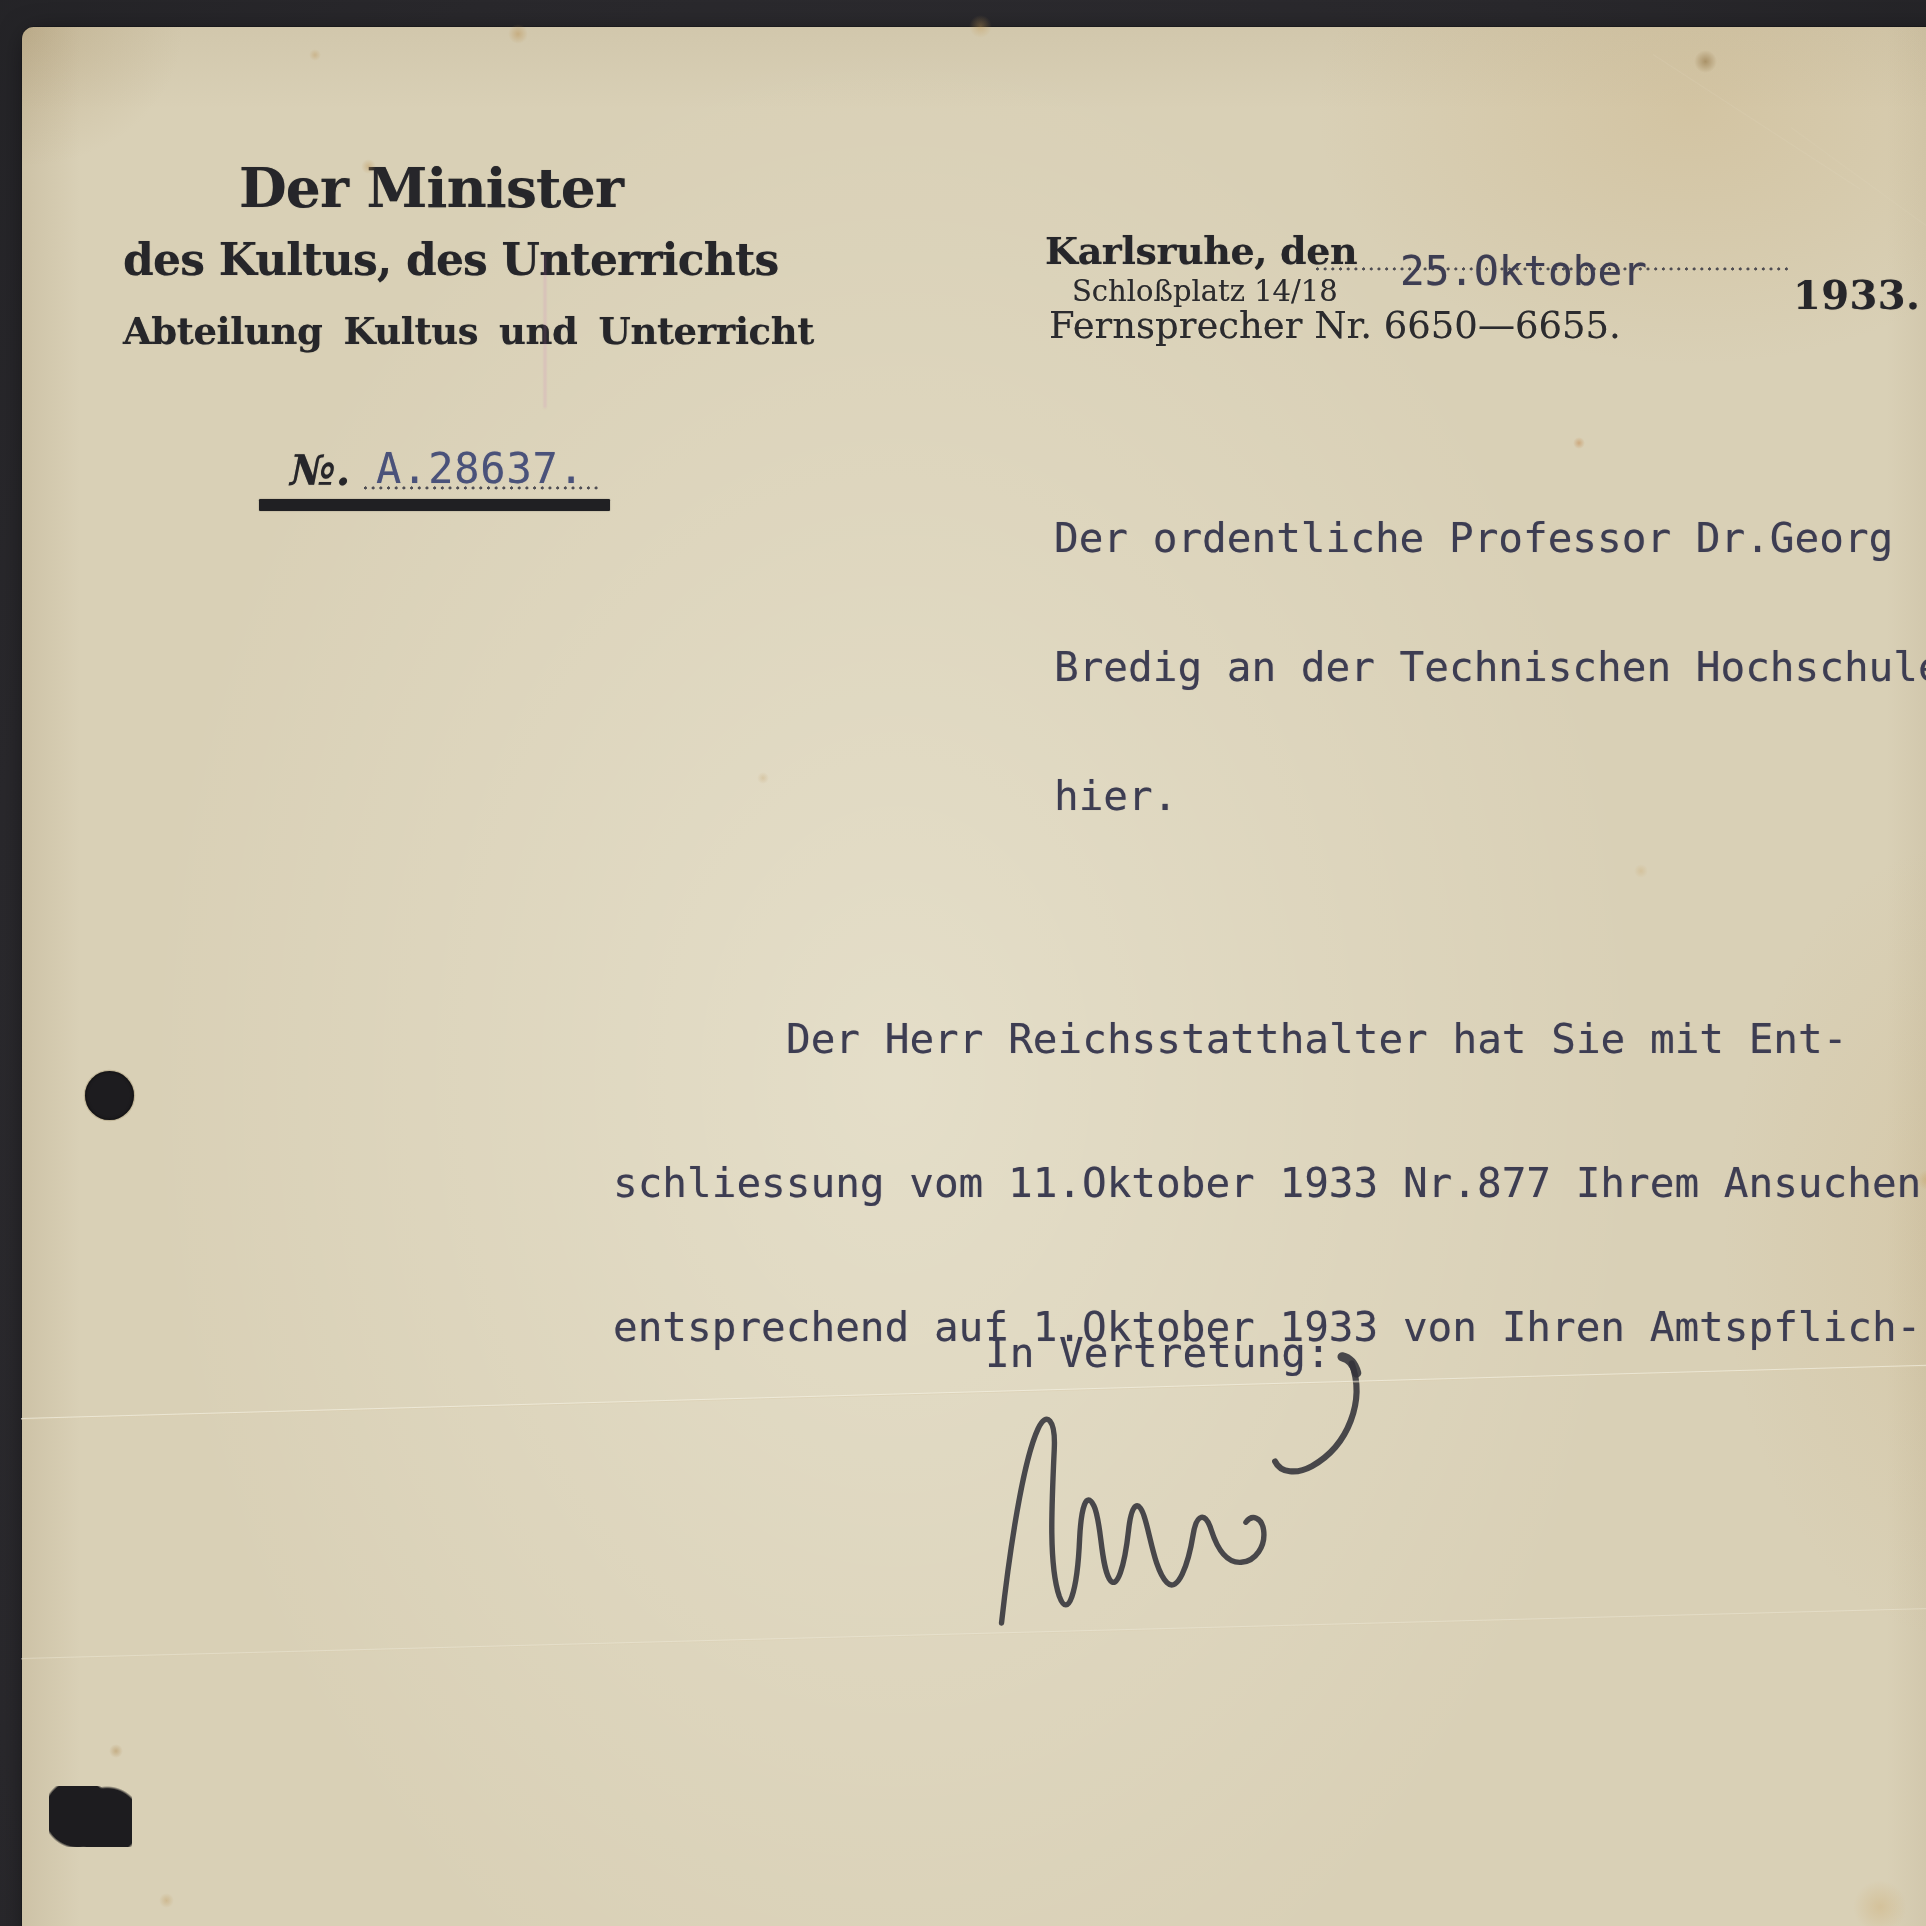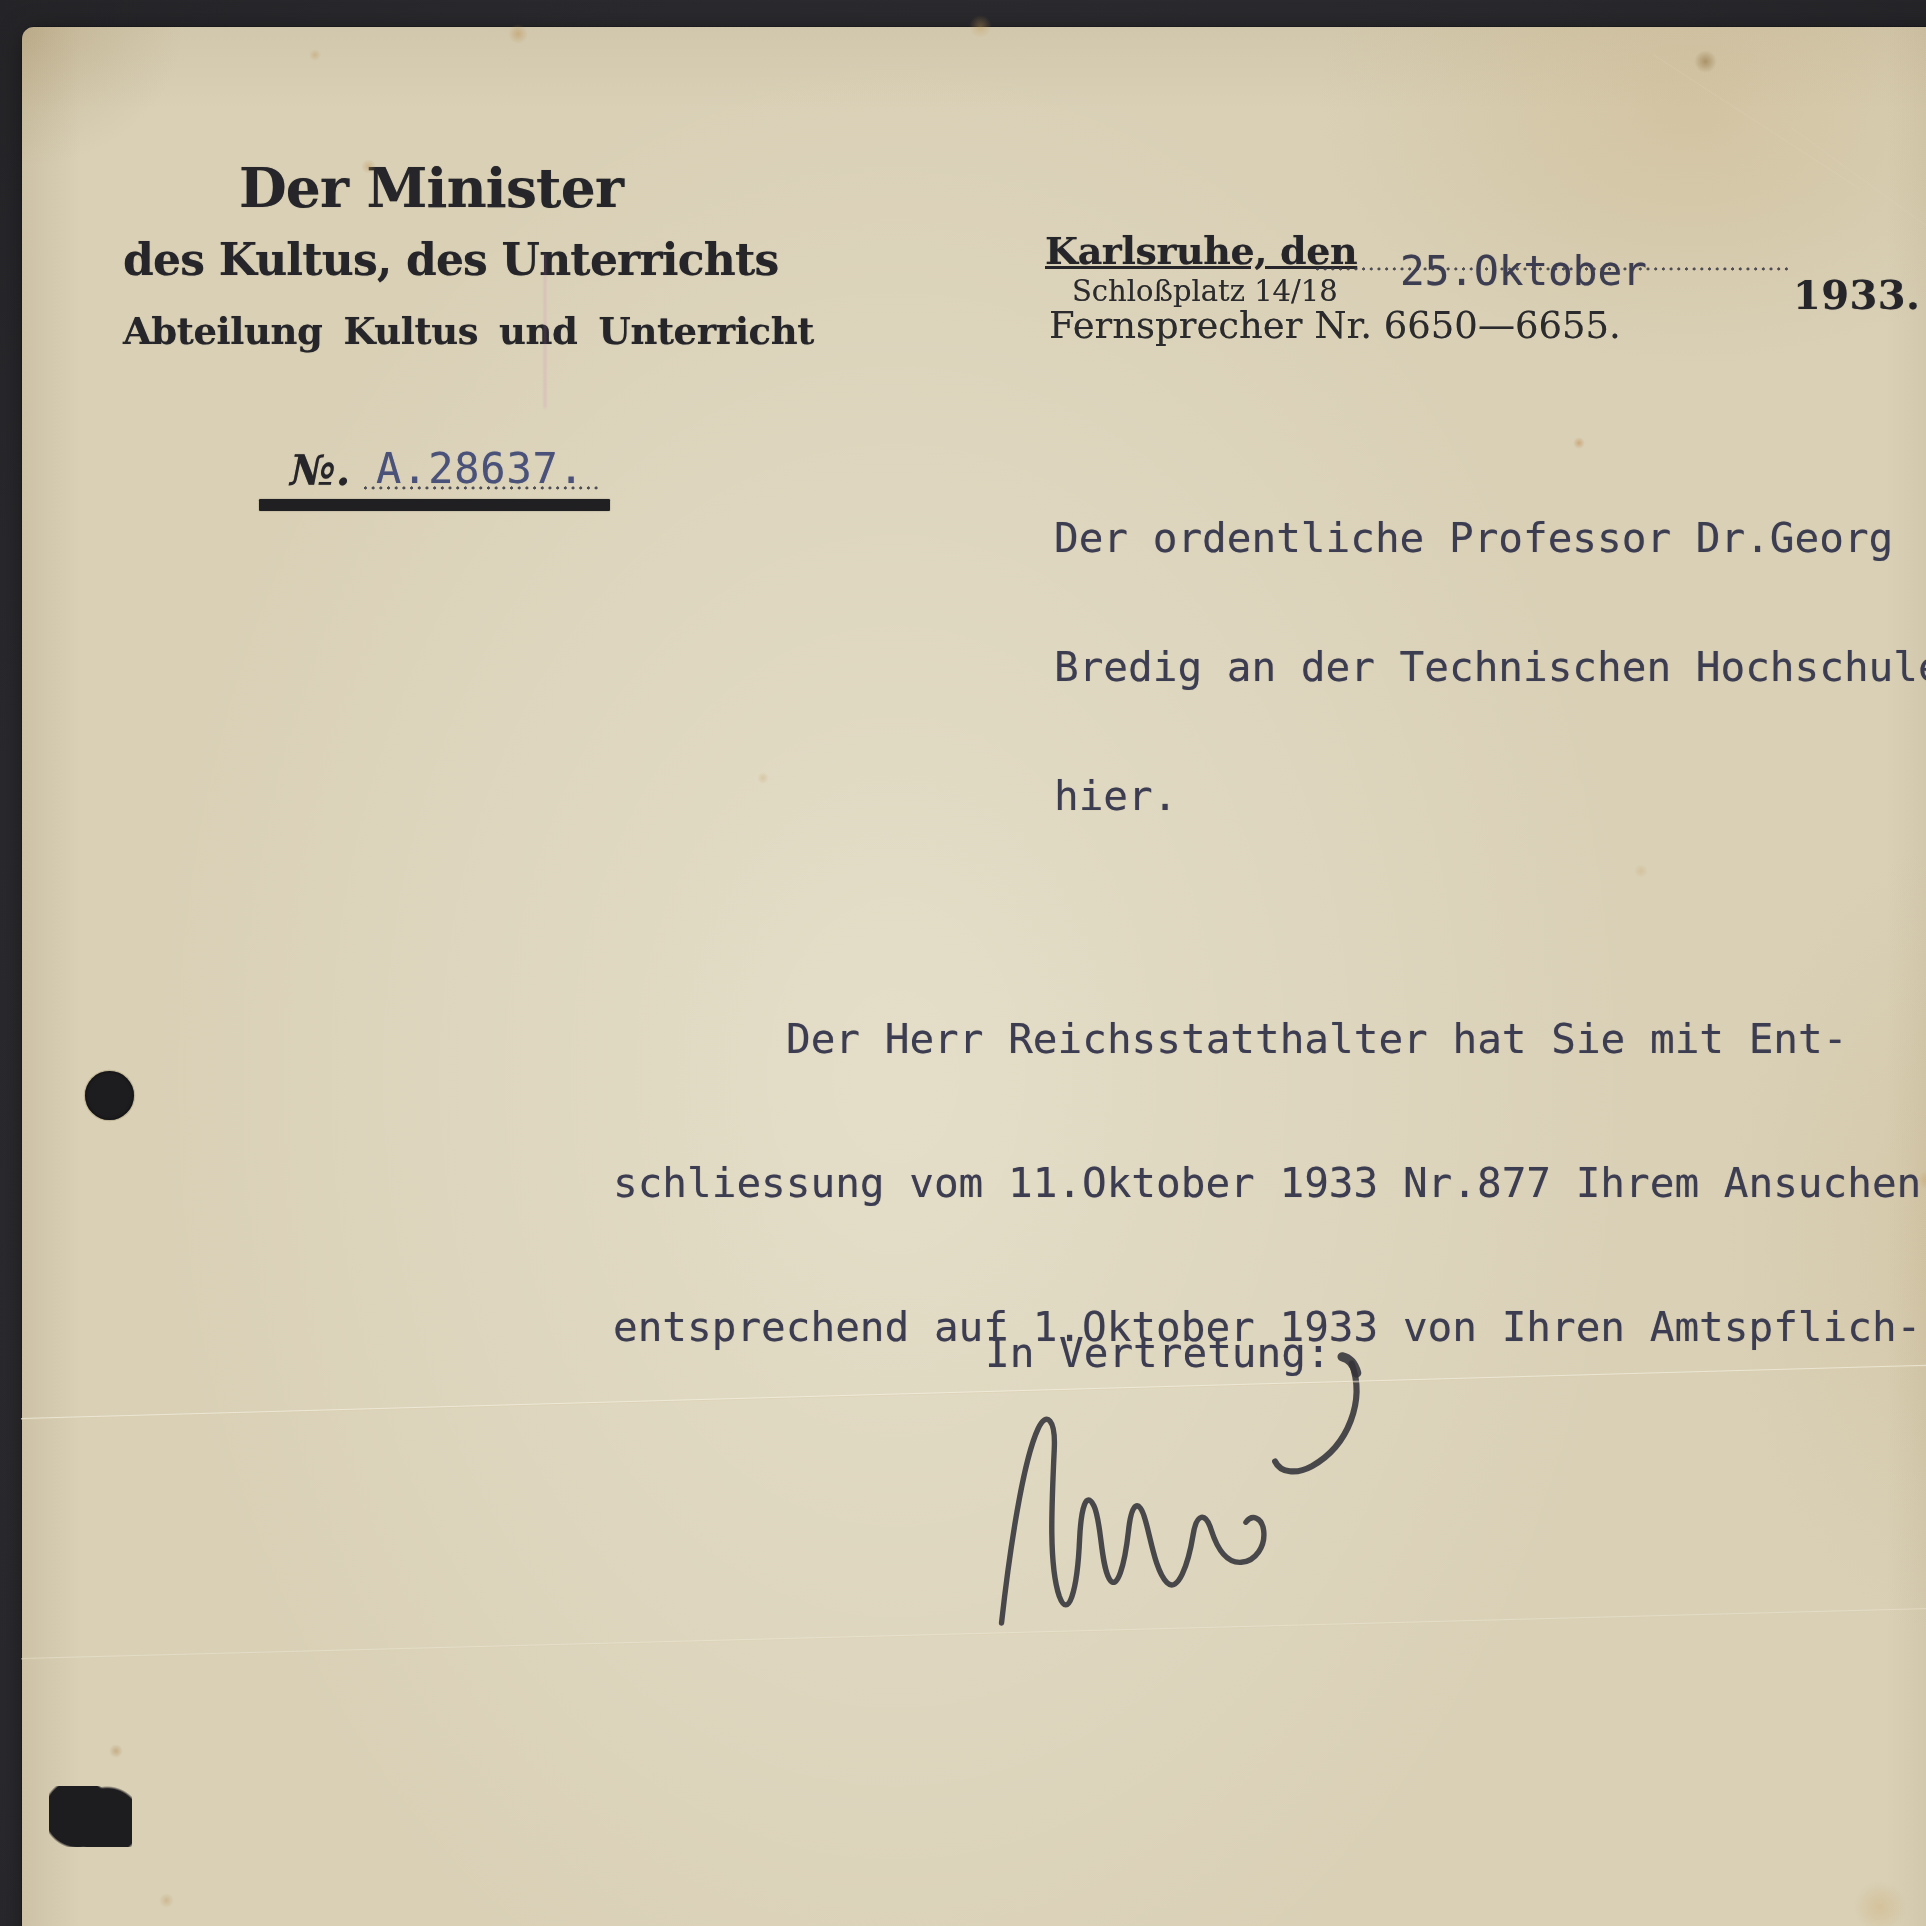--- a/index.html
+++ b/index.html
@@ -73,21 +73,21 @@
     <div class="print" style="position:relative; left:0; top:155px; font-size:55px; letter-spacing:-0.8px;">Der Minister</div>
     <div class="print" style="position:relative; left:0; top:169px; font-size:44px; letter-spacing:-0.8px;">des Kultus, des Unterrichts</div>
     <div class="print" style="position:relative; left:0; top:193px; font-size:37px; word-spacing:8.5px; letter-spacing:-0.4px;">Abteilung Kultus und Unterricht</div>
   </div>
 
   <div class="print" style="left:290px; top:446px; font-size:42px; font-style:italic;">№.</div>
   <div class="leader" style="left:364px; top:486px; width:235px;"></div>
   <div class="type blue-ink" style="left:376px; top:444px; font-size:42px; letter-spacing:0.8px;">A.28637.</div>
   <div class="rule" style="left:259px; top:499px; width:351px; height:11.6px;"></div>
 
-  <div class="print" style="left:1045px; top:228px; font-size:38px; letter-spacing:-0.4px;text-decoration:underline;">Karlsruhe, den</div>
+  <div class="print" style="left:1045px; top:228px; font-size:38px; letter-spacing:-0.4px;">Karlsruhe, den</div>
   <div class="leader" style="left:1316px; top:267px; width:474px;"></div>
   <div class="type" style="left:1400px; top:247px; font-size:41px;">25.Oktober</div>
   <div class="print" style="left:1793px; top:227px; font-size:40px; letter-spacing:0.4px;margin-top:44px;">1933.</div>
   <div class="print-light" style="left:1049px; top:274px; font-size:29px;margin-left:23px;">Schloßplatz 14/18</div>
   <div class="print-light" style="left:1049px; top:304px; font-size:37px;">Fernsprecher Nr. 6650—6655.</div>
 
   <div class="type" style="left:1054px; top:431px; font-size:41px; line-height:43px;">
     <div>Der ordentliche Professor Dr.Georg</div>
     <div>Bredig an der Technischen Hochschule</div>
     <div>hier.</div>

